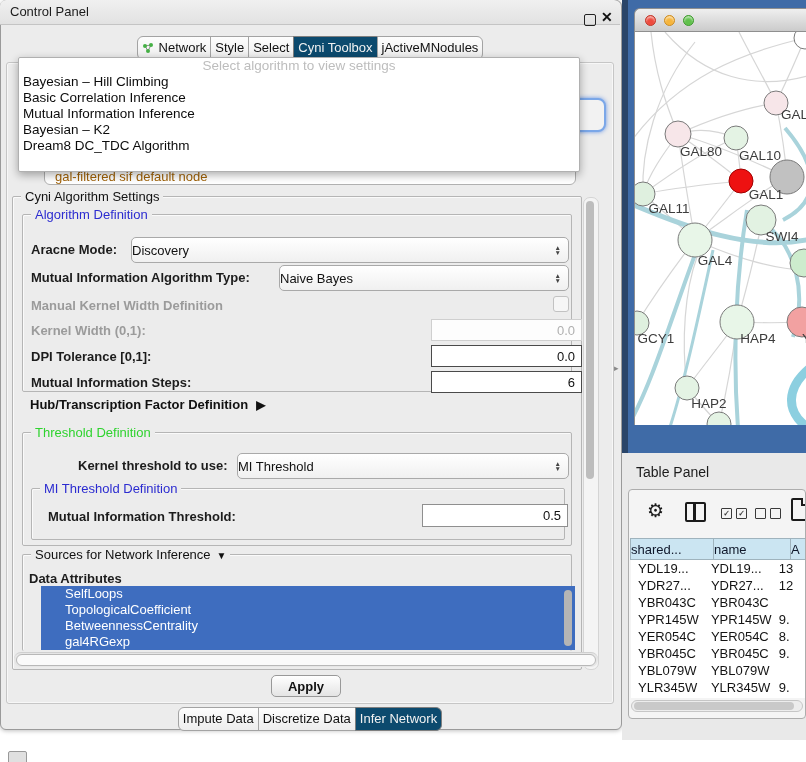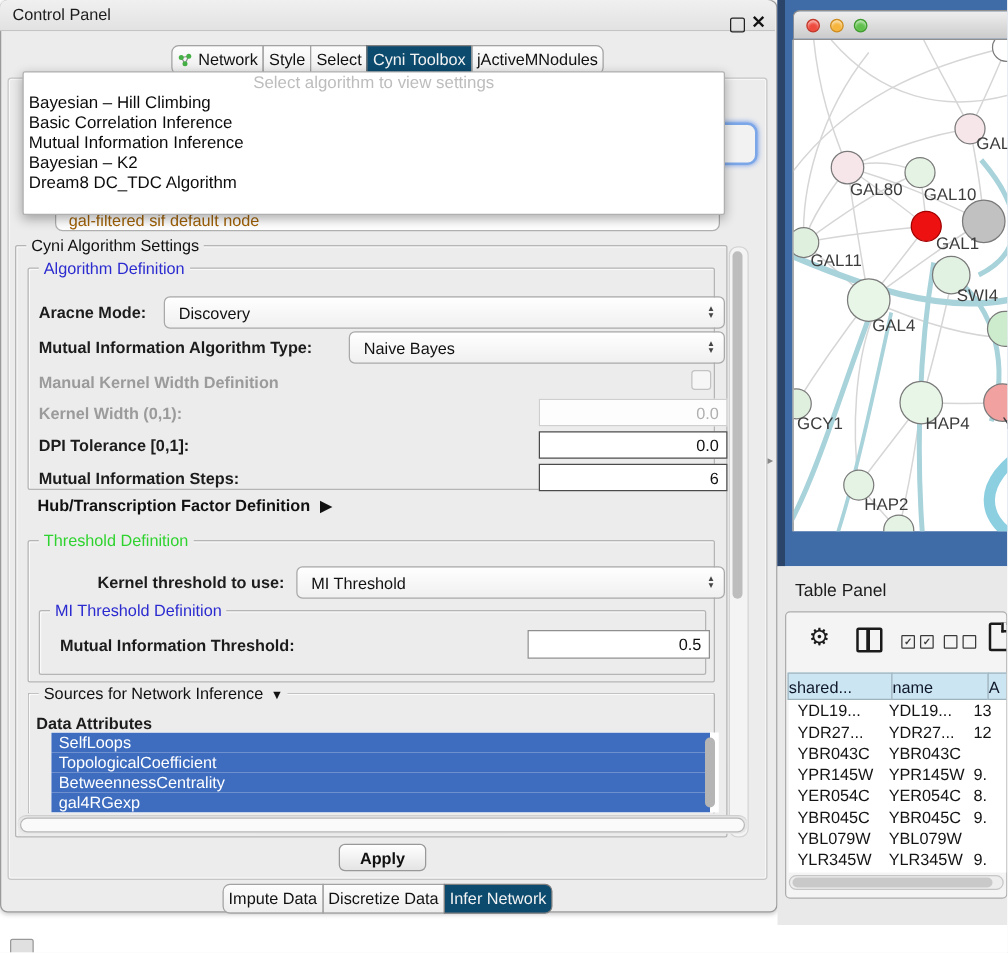--- a/index.html
+++ b/index.html
@@ -33,34 +33,34 @@
   .group{position:absolute;border:1px solid #b5b5b5;border-radius:2px;
          box-shadow:inset 1px 1px 0 rgba(255,255,255,.75);}
   .group-title{position:absolute;top:-8px;left:8px;background:#ececec;padding:0 4px;
                font-size:13px;color:#111;white-space:nowrap;}
   .group-title.blue{color:#2b2bd0;}
   .group-title.green{color:#2fd32f;}
   .flabel{position:absolute;font-size:13px;color:#1c1c1c;white-space:nowrap;text-align:center;}
   .flabel.bold{font-weight:bold;}
   .flabel.gray{color:#9b9b9b;font-weight:bold;}
   .combo{position:absolute;background:linear-gradient(#ffffff,#f0f0f0);border:1px solid #a9a9a9;
-         border-radius:5px;font-size:13px;color:#111;display:flex;align-items:center;padding-left:11px;}
+         border-radius:5px;font-size:13px;color:#111;display:flex;align-items:center;}
   .combo .arrows{position:absolute;right:7px;top:50%;transform:translateY(-50%);
                  display:flex;flex-direction:column;align-items:center;font-size:6.5px;color:#444;line-height:5px;}
   .tfield{position:absolute;background:#fff;border:1px solid #b9b9b9;font-size:13px;color:#111;
           display:flex;align-items:center;justify-content:flex-end;padding:0 6px;}
   .tfield.strong{border:1.5px solid #4a4a4a;}
   .tfield.disabled{color:#b0b0b0;border-color:#cfcfcf;background:#fdfdfd;}
   .checkbox{position:absolute;width:14px;height:14px;border:1px solid #c2c2c2;border-radius:3px;background:#f6f6f6;}
   .tri-right{display:inline-block;margin-left:8px;color:#111;font-size:12px;}
   .tri-down{display:inline-block;margin-left:6px;color:#111;font-size:10px;}
   
   .attr-list{position:absolute;background:#fff;overflow:hidden;}
   .attr-item{height:16px;line-height:16px;font-size:13px;color:#fff;background:#3e6dbf;
-             padding-left:6px;width:calc(100% - 13px);white-space:nowrap;}
+             padding-left:24px;width:calc(100% - 13px);white-space:nowrap;}
   .list-scroll{position:absolute;right:1px;top:2px;width:10px;height:60px;}
   .list-scroll .thumb{width:8px;height:56px;margin-top:2px;background:#b5b5b5;border-radius:5px;}
   
   .vscroll{position:absolute;left:583px;top:197px;width:14px;height:471px;background:#f4f4f4;
            border:1px solid #d4d4d4;border-radius:7px;}
   .vscroll .thumb{position:absolute;left:2px;top:3px;width:8px;height:278px;background:#bdbdbd;border-radius:5px;}
   .hscroll{position:absolute;left:14px;top:652px;width:584px;height:14px;background:#e6e6e6;
            border-top:1px solid #cfcfcf;border-radius:7px;}
   .hscroll .thumb{position:absolute;left:2px;top:1px;right:2px;height:10px;background:#fafafa;
                   border:1px solid #b8b8b8;border-radius:6px;}

